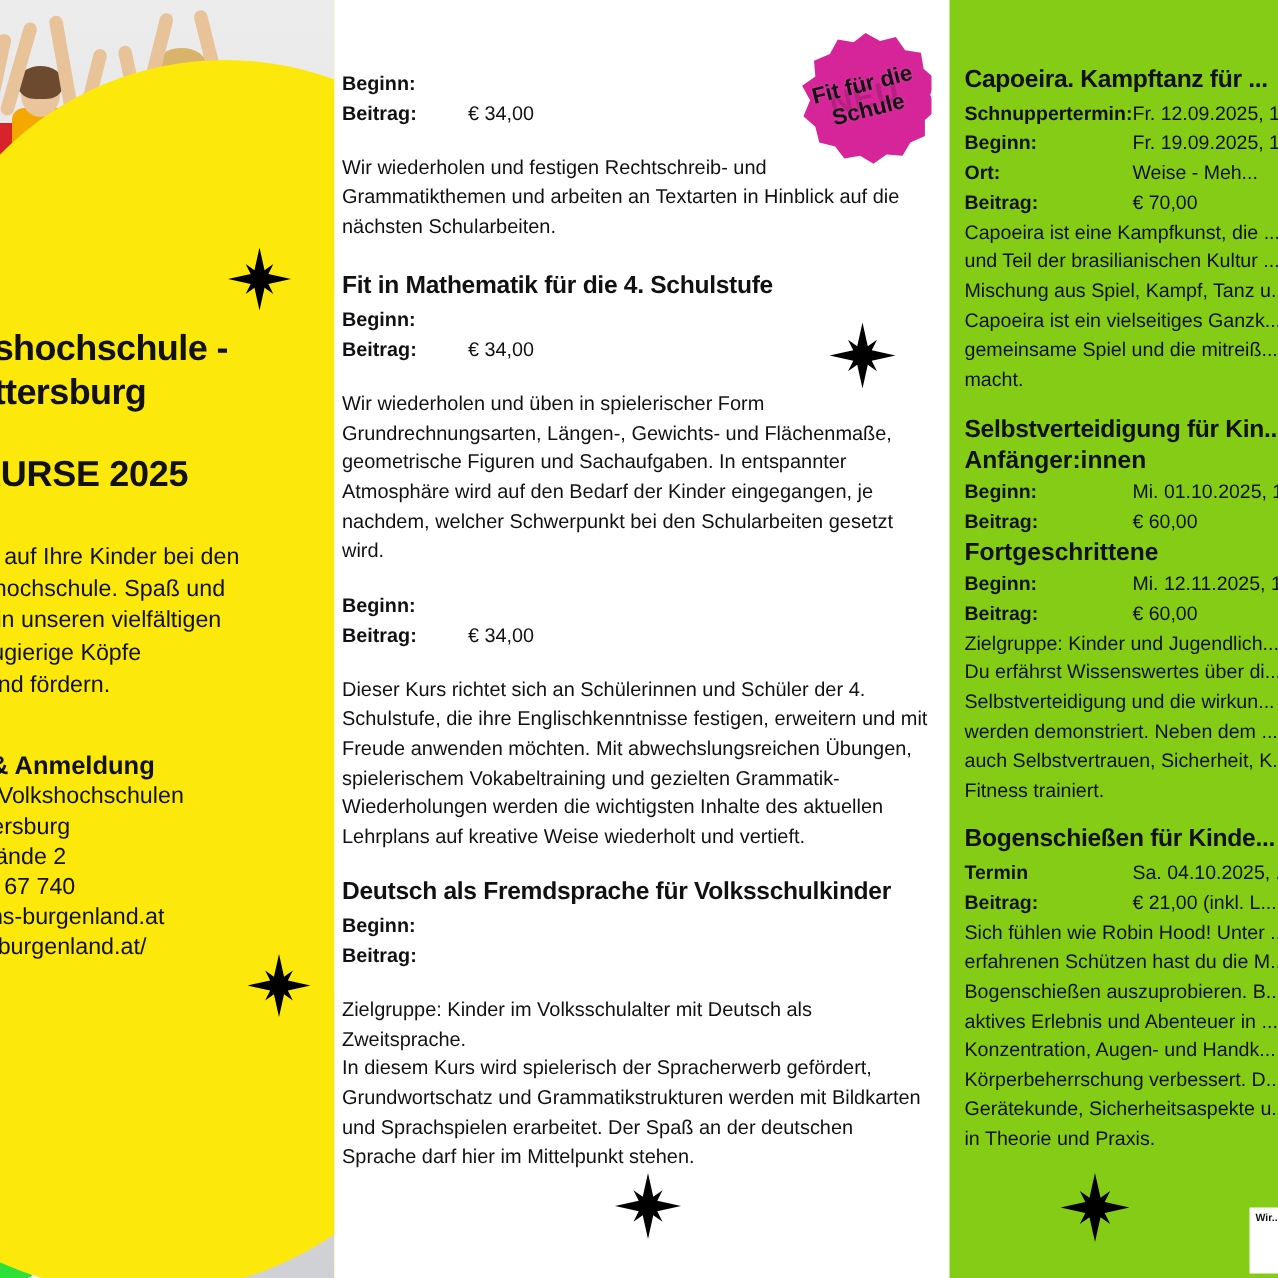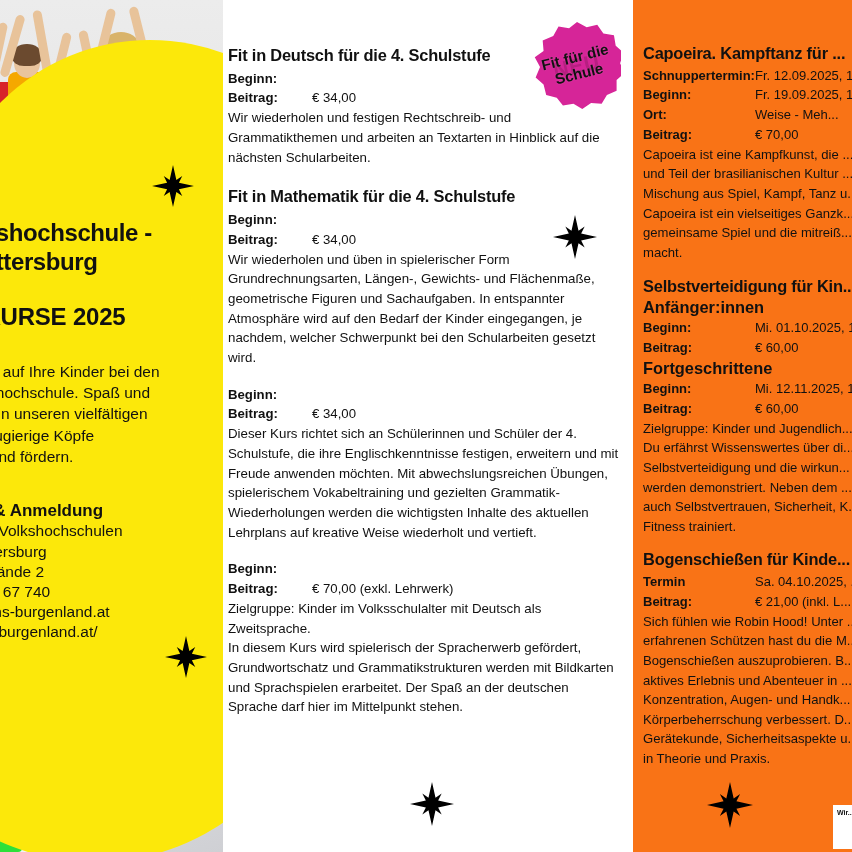--- a/index.html
+++ b/index.html
@@ -63,26 +63,26 @@
     background:#ffffff; padding:46px 12px 0 2px; overflow:hidden;
   }
   .course { margin-bottom:17px; }
   .c-title {
     font-size:16.4px; font-weight:700; color:#111; letter-spacing:-0.2px;
     line-height:1.2; margin-bottom:3px;
   }
   .c-row { display:flex; font-size:13.2px; color:#111; line-height:1.5; }
   .c-lab { font-weight:700; width:84px; flex:none; }
   .c-val { flex:1; }
-  .c-desc { font-size:13.3px; color:#111; line-height:1.48; margin-top:0; }
+  .c-desc { font-size:13.3px; color:#111; line-height:1.48; margin-top:16px; }
 
   
   .col-right {
     position:absolute; left:633px; top:0; width:219px; height:852px;
-    background:#f97316; overflow:hidden;
+    background:#84cc16; overflow:hidden;
   }
   .col-right-inner { padding:44px 0 0 10px; width:330px; }
   .r-title {
     font-size:16.4px; font-weight:700; color:#111; line-height:1.2;
     letter-spacing:-0.2px; margin-bottom:2px; white-space:nowrap;
   }
   .r-sub { font-size:16.4px; font-weight:700; color:#111; line-height:1.2; }
   .r-row { display:flex; font-size:13px; color:#111; line-height:1.52; white-space:nowrap; }
   .r-lab { font-weight:700; width:112px; flex:none; }
   .r-desc { font-size:13.1px; color:#111; line-height:1.5; }
@@ -196,21 +196,20 @@
 
     <div class="star" style="left:152px;top:165px;width:42px;height:42px;"></div>
     <div class="star" style="left:165px;top:636px;width:42px;height:42px;"></div>
   </div>
 
   <div class="divider-l"></div>
 
   <div class="col-mid">
 
     <div class="course">
-      <div class="c-title">Fit in Deutsch für die 4. Schulstufe</div>
       <div class="c-row">
         <span class="c-lab">Beginn:</span>
       </div>
       <div class="c-row">
         <span class="c-lab">Beitrag:</span>
         <span class="c-val">€ 34,00</span>
       </div>
       <div class="c-desc">Wir wiederholen und festigen Rechtschreib- und Grammatikthemen und arbeiten an Textarten in Hinblick auf die nächsten Schularbeiten.</div>
     </div>
 
@@ -231,26 +230,26 @@
         <span class="c-lab">Beginn:</span>
       </div>
       <div class="c-row">
         <span class="c-lab">Beitrag:</span>
         <span class="c-val">€ 34,00</span>
       </div>
       <div class="c-desc">Dieser Kurs richtet sich an Schülerinnen und Schüler der 4. Schulstufe, die ihre Englischkenntnisse festigen, erweitern und mit Freude anwenden möchten. Mit abwechslungsreichen Übungen, spielerischem Vokabeltraining und gezielten Grammatik-Wiederholungen werden die wichtigsten Inhalte des aktuellen Lehrplans auf kreative Weise wiederholt und vertieft.</div>
     </div>
 
     <div class="course" style="margin-top:14px;">
+      <div class="c-title">Deutsch als Fremdsprache für Volksschulkinder</div>
       <div class="c-row">
         <span class="c-lab">Beginn:</span>
       </div>
       <div class="c-row">
         <span class="c-lab">Beitrag:</span>
-        <span class="c-val">€ 70,00 (exkl. Lehrwerk)</span>
       </div>
       <div class="c-desc" style="white-space:pre-line;">Zielgruppe: Kinder im Volksschulalter mit Deutsch als Zweitsprache.
 In diesem Kurs wird spielerisch der Spracherwerb gefördert, Grundwortschatz und Grammatikstrukturen werden mit Bildkarten und Sprachspielen erarbeitet. Der Spaß an der deutschen Sprache darf hier im Mittelpunkt stehen.</div>
     </div>
 
   </div>
 
   <div class="col-right">
     <div class="col-right-inner">
 

